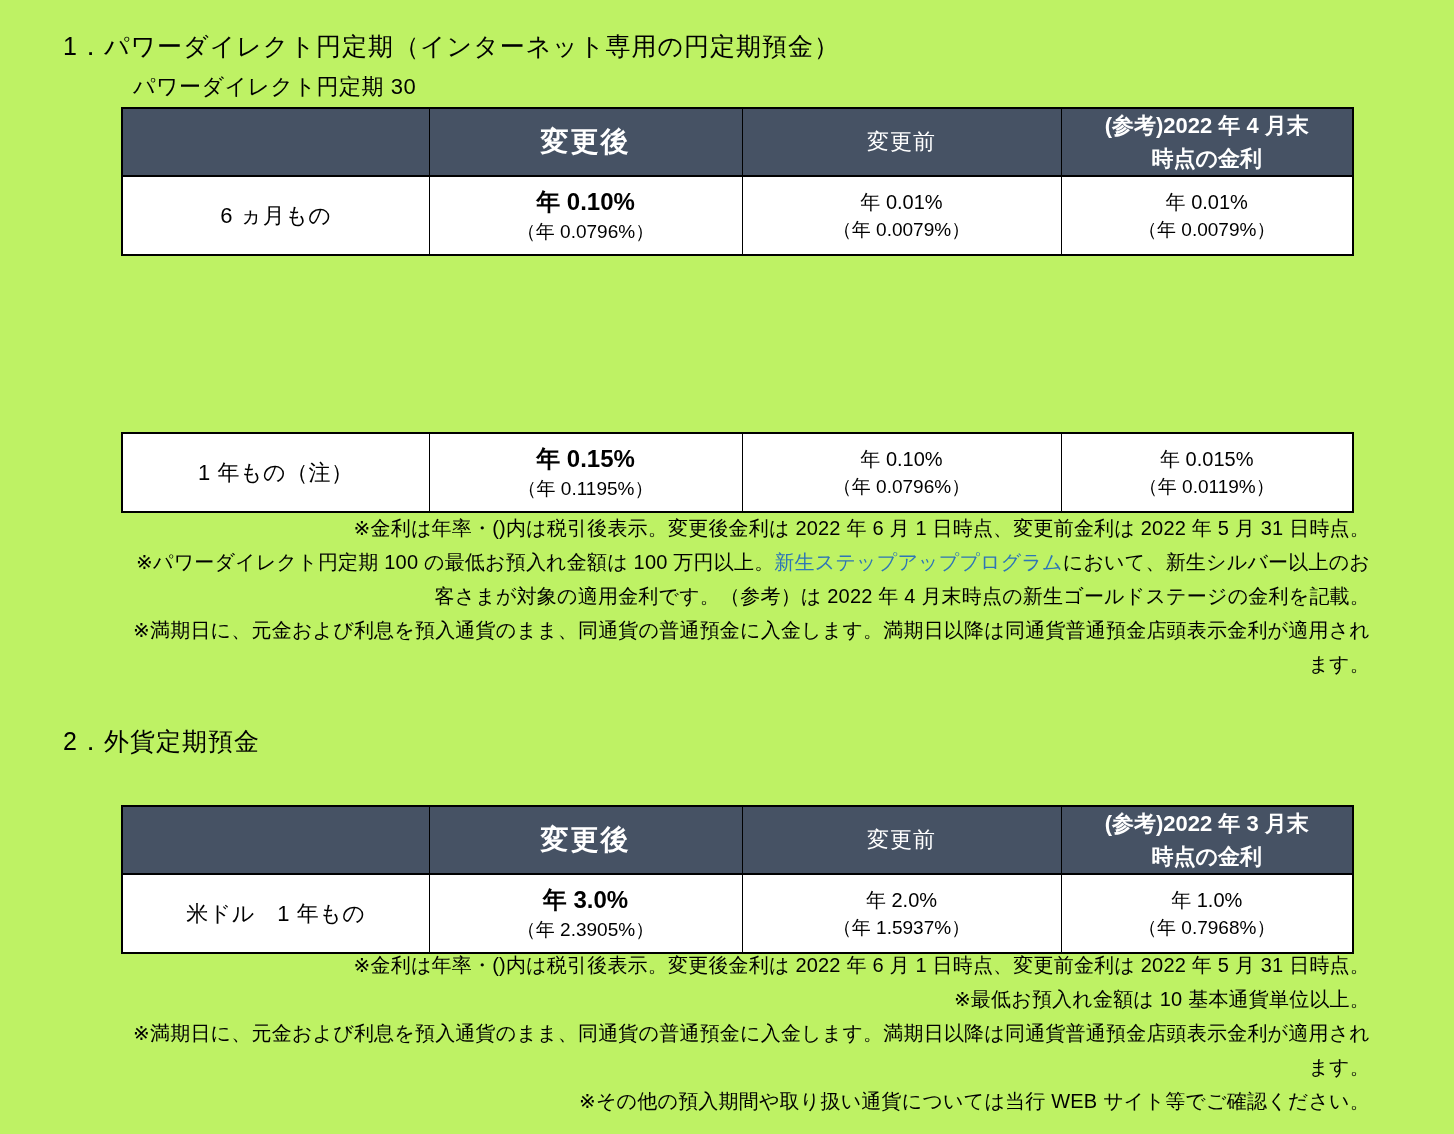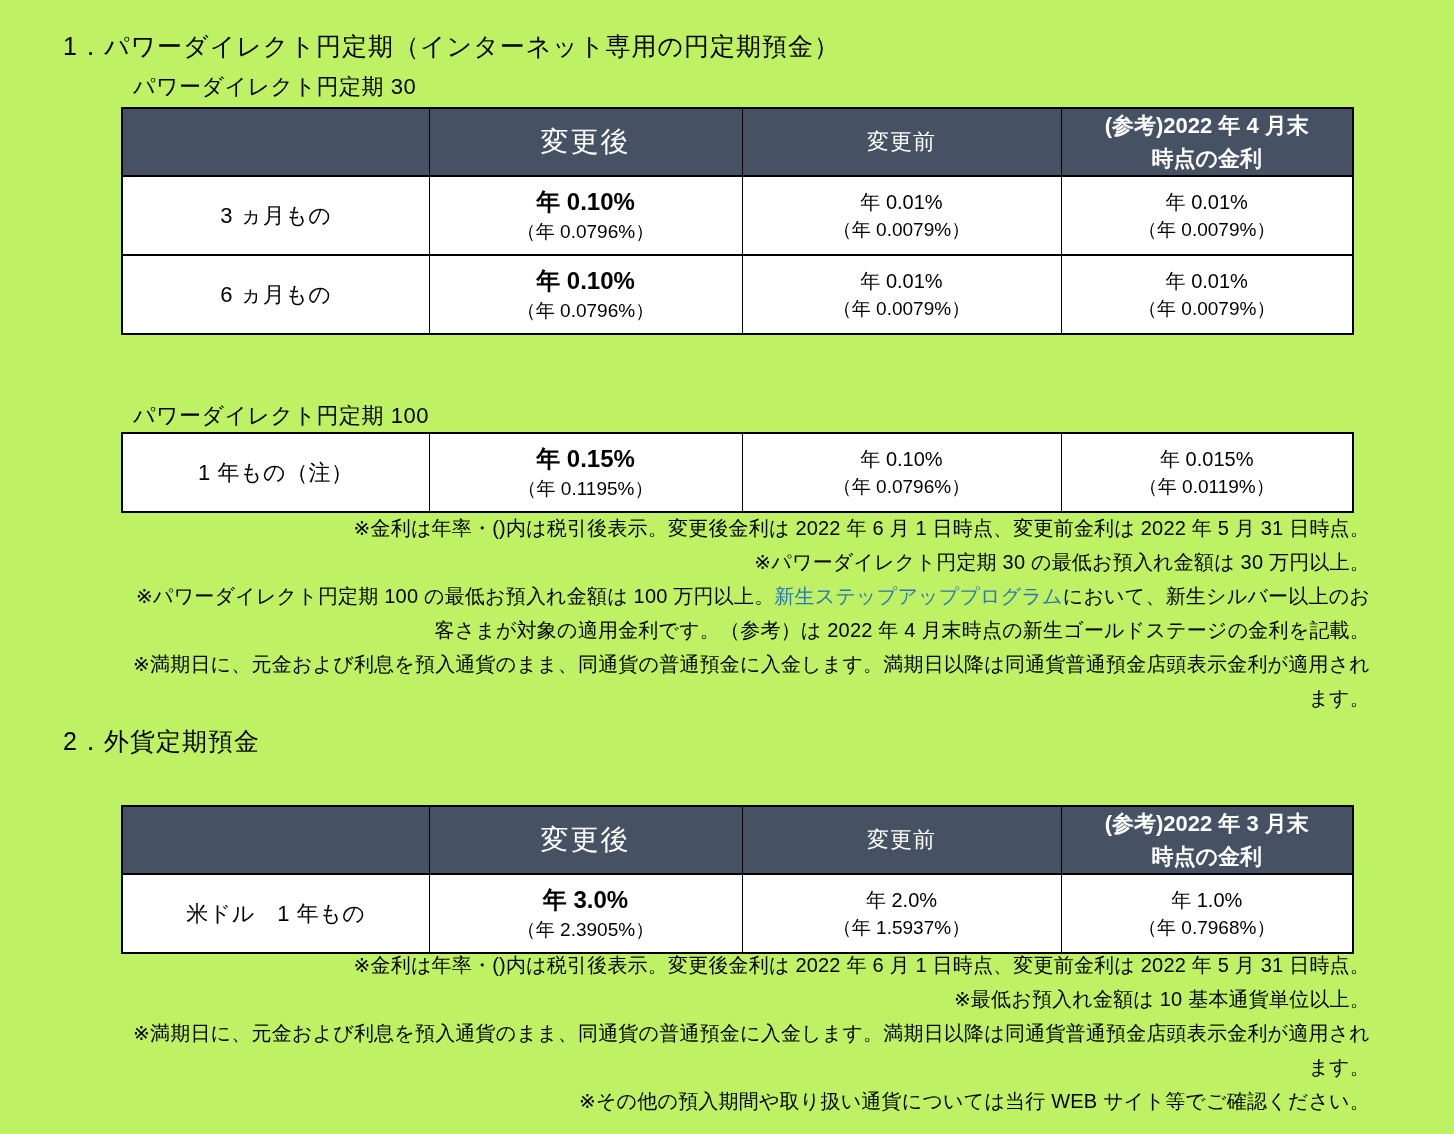--- a/index.html
+++ b/index.html
@@ -26,21 +26,21 @@
   }
   .rate-table th, .rate-table td {
     border:1px solid #000; text-align:center; vertical-align:middle; padding:0;
   }
   .rate-table thead th {
     height:58px; background:#465264; color:#ffffff; border-bottom:2px solid #000;
   }
   .rate-table tbody td { height:77px; border-top:2px solid #000; border-bottom:2px solid #000; }
   .row-fx td { height:75px; }
   col.c0 { width:307px; } col.c1 { width:313px; } col.c2 { width:319px; } col.c3 { width:292px; }
-  .h-after  { font-size:28px; font-weight:normal; letter-spacing:2px; }
+  .h-after  { font-size:28px; font-weight:bold; letter-spacing:2px; }
   .h-before { font-size:22px; font-weight:normal; letter-spacing:1px; }
   .h-ref    { font-size:22px; font-weight:bold; line-height:1.5; }
   .cell-term { font-size:22px; letter-spacing:0.5px; }
   .v-main  { font-size:20px; line-height:1.5; }
   .v-main-b { font-size:24px; font-weight:bold; line-height:1.4; }
   .v-sub   { font-size:19px; line-height:1.4; }
   .notes {
     position:absolute; left:118px; width:1252px;
     font-size:20px; line-height:34px; letter-spacing:0.2px;text-align:right;
   }
@@ -68,53 +68,37 @@
         <th class="h-after">変更後</th>
         <th class="h-before">変更前</th>
         <th class="h-ref">
           <div>(参考)2022 年 4 月末</div>
           <div>時点の金利</div>
         </th>
       </tr>
     </thead>
     <tbody>
       <tr>
-        <td class="cell-term">3 ヵ月もの</td>
-        <td>
-          <div class="v-main-b">年 0.10%</div>
-          <div class="v-sub">（年 0.0796%）</div>
-        </td>
-        <td>
-          <div class="v-main">年 0.01%</div>
-          <div class="v-sub">（年 0.0079%）</div>
-        </td>
-        <td>
-          <div class="v-main">年 0.01%</div>
-          <div class="v-sub">（年 0.0079%）</div>
-        </td>
-      </tr>
-      <tr>
         <td class="cell-term">6 ヵ月もの</td>
         <td>
           <div class="v-main-b">年 0.10%</div>
           <div class="v-sub">（年 0.0796%）</div>
         </td>
         <td>
           <div class="v-main">年 0.01%</div>
           <div class="v-sub">（年 0.0079%）</div>
         </td>
         <td>
           <div class="v-main">年 0.01%</div>
           <div class="v-sub">（年 0.0079%）</div>
         </td>
       </tr>
     </tbody>
   </table>
 
-  <div class="sub-label" style="top:401px;">パワーダイレクト円定期 100</div>
 
   <table class="rate-table" style="top:432px;">
     <colgroup>
         <col class="c0">
         <col class="c1">
         <col class="c2">
         <col class="c3">
       </colgroup>
     <tbody>
       <tr>
@@ -130,21 +114,20 @@
         <td>
           <div class="v-main">年 0.015%</div>
           <div class="v-sub">（年 0.0119%）</div>
         </td>
       </tr>
     </tbody>
   </table>
 
   <div class="notes" style="top:511px;">
     <p>※金利は年率・()内は税引後表示。変更後金利は 2022 年 6 月 1 日時点、変更前金利は 2022 年 5 月 31 日時点。</p>
-    <p>※パワーダイレクト円定期 30 の最低お預入れ金額は 30 万円以上。</p>
     <p><span>※パワーダイレクト円定期 100 の最低お預入れ金額は 100 万円以上。</span><a class="note-link">新生ステップアッププログラム</a><span>において、新生シルバー以上のお客さまが対象の適用金利です。（参考）は 2022 年 4 月末時点の新生ゴールドステージの金利を記載。</span></p>
     <p>※満期日に、元金および利息を預入通貨のまま、同通貨の普通預金に入金します。満期日以降は同通貨普通預金店頭表示金利が適用されます。</p>
   </div>
 
   <div class="sec-heading" style="top:725px;">2．外貨定期預金</div>
 
   <table class="rate-table" style="top:805px;">
     <colgroup>
         <col class="c0">
         <col class="c1">

